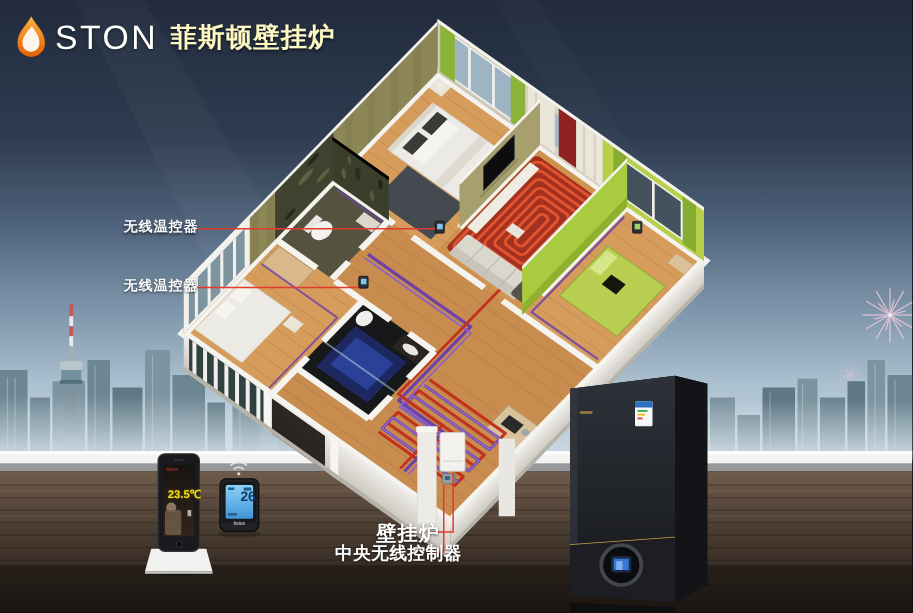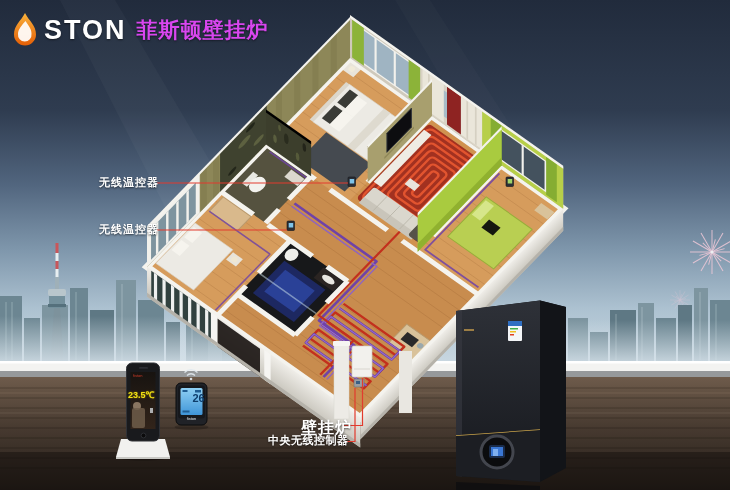--- a/index.html
+++ b/index.html
@@ -4,27 +4,27 @@
 <style>
   html,body{margin:0;padding:0;background:#000;}
   .stage{position:relative;width:730px;height:490px;overflow:hidden;
          font-family:"Liberation Sans",sans-serif;background:#212b3c;}
   .stage svg.scene{position:absolute;left:0;top:0;display:block;}
   .lbl{position:absolute;color:#fff;font-weight:bold;white-space:nowrap;
        text-shadow:0 1px 2px rgba(0,0,0,.6);letter-spacing:1px;line-height:1;}
   .lbl-t1{left:99px;top:177px;font-size:11px;}
   .lbl-t2{left:99px;top:224px;font-size:11px;}
   .lbl-boiler{left:301px;top:420px;font-size:16px;}
-  .lbl-ctrl{left:268px;top:435px;font-size:11px;letter-spacing:.5px;}
+  .lbl-ctrl{left:268px;top:435px;font-size:14px;letter-spacing:.5px;}
   .logo{position:absolute;left:10px;top:12px;display:flex;align-items:center;}
-  .logo-ston{color:#fff;font-weight:bold;font-size:27px;letter-spacing:2px;margin-left:4px;
+  .logo-ston{color:#fff;font-weight:normal;font-size:27px;letter-spacing:2px;margin-left:4px;
              text-shadow:0 1px 2px rgba(0,0,0,.5);}
-  .logo-cn{color:#d946ef;font-weight:bold;font-size:21px;letter-spacing:1px;margin-left:10px;
+  .logo-cn{color:#fef9c3;font-weight:bold;font-size:21px;letter-spacing:1px;margin-left:10px;
            text-shadow:0 1px 2px rgba(0,0,0,.5);}
-  .phone-temp{position:absolute;left:128px;top:388px;width:39px;
+  .phone-temp{position:absolute;left:128px;top:388px;width:39px;text-align:center;
               font-size:9px;font-weight:bold;color:#f2e313;letter-spacing:0;
               text-shadow:0 0 2px rgba(220,180,0,.6);}
   .phone-brand{position:absolute;left:133px;top:374px;font-size:4px;color:#cf3b28;line-height:1;}
   .thermo-temp{position:absolute;left:181px;top:393px;width:35px;text-align:center;
                font-size:11px;font-weight:bold;color:#0e3d6b;line-height:1;}
   .thermo-brand{position:absolute;left:179px;top:417px;width:25px;text-align:center;
                 font-size:4px;color:#dfe5ea;line-height:1;}
 </style>
 </head>
 <body>

